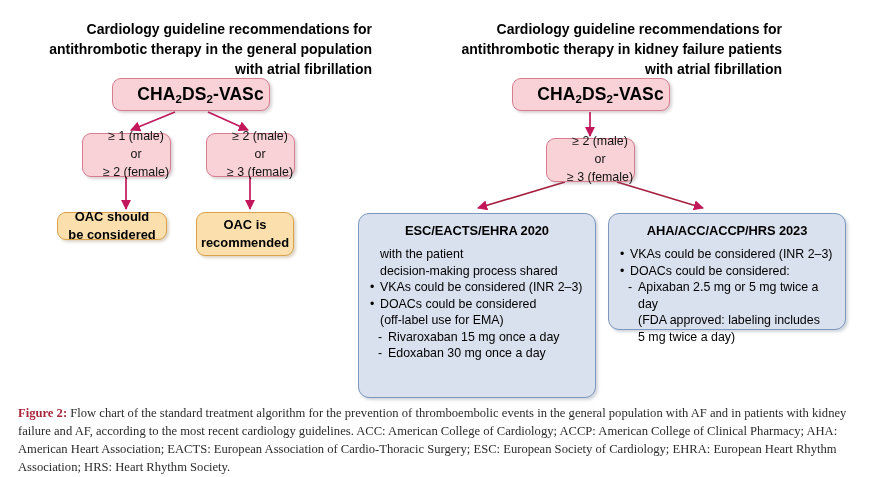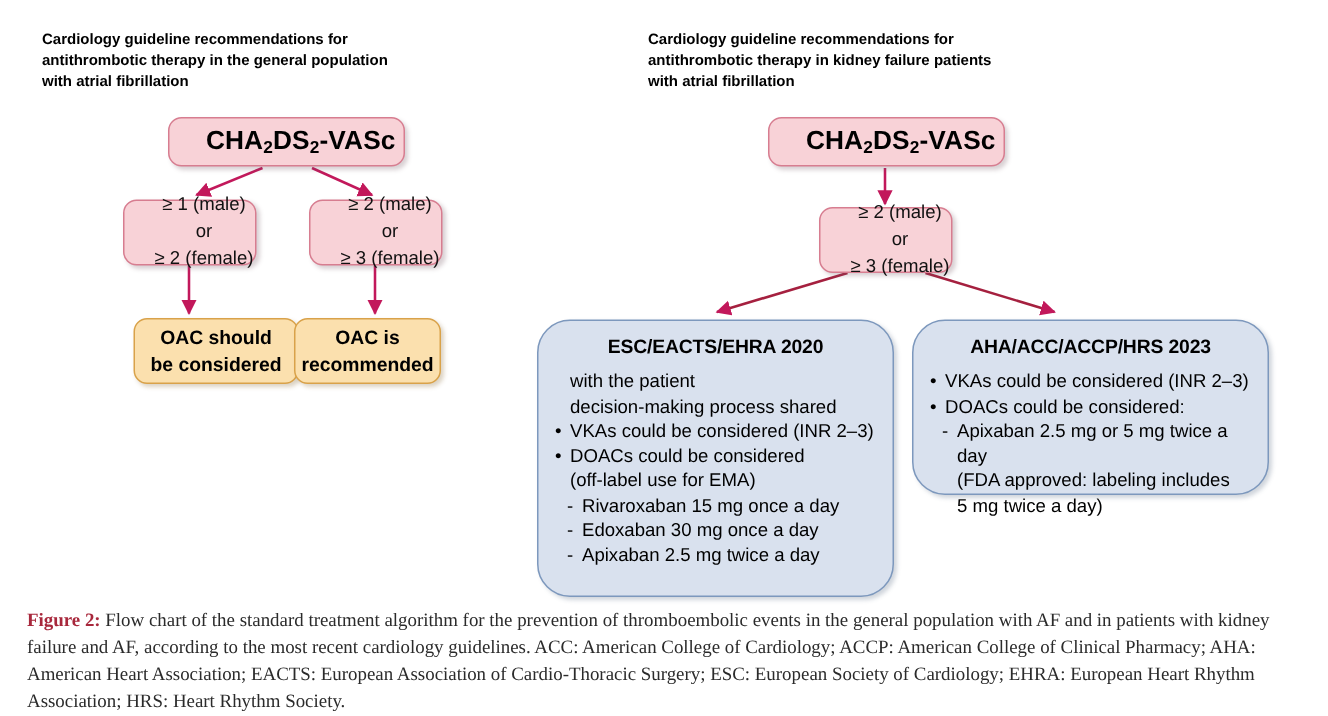--- a/index.html
+++ b/index.html
@@ -80,21 +80,21 @@
     font-size: 12.9px;
     font-weight: bold;
     line-height: 1.4;
   }
 
   .blue-box {
     position: absolute;
     box-sizing: border-box;
     background: #d9e1ee;
     border: 1.5px solid #7d98bd;
-    border-radius: 22px;
+    border-radius: 11px;
     box-shadow: 2px 2px 3px rgba(100,115,140,0.30);
     z-index: 2;
     padding: 9px 11px 10px 11px;
   }
   .blue-title {
     text-align: center;
     font-size: 12.9px;
     font-weight: bold;
     margin-bottom: 8px;
     letter-spacing: -0.1px;
@@ -124,22 +124,22 @@
     left: 8px;
     top: 0;
   }
   .blue-list .li.plain {
     padding-left: 10px;
   }
 
   
   .heading {
     position: absolute;
-    text-align: left;
-    font-size: 10px;
+    text-align: right;
+    font-size: 14px;
     font-weight: bold;
     line-height: 1.42;
     color: #000;
     z-index: 2;
     white-space: pre-line;
   }
 
   
   #caption {
     position: absolute;
@@ -198,21 +198,21 @@
   <div class="node pink-box criteria-node" style="left:82px; top:133px; width:89px; height:44px;">
     <span>≥ 1 (male) or</span>
     <span>≥ 2 (female)</span>
   </div>
 
   <div class="node pink-box criteria-node" style="left:206px; top:133px; width:89px; height:44px;">
     <span>≥ 2 (male) or</span>
     <span>≥ 3 (female)</span>
   </div>
 
-  <div class="node orange-box" style="left:89px; top:212px; width:110px; height:44px;">
+  <div class="node orange-box" style="left:57px; top:212px; width:110px; height:28px;">
     <span>OAC should</span>
     <span>be considered</span>
   </div>
 
   <div class="node orange-box" style="left:196px; top:212px; width:98px; height:44px;">
     <span>OAC is</span>
     <span>recommended</span>
   </div>
 
   <div class="heading" style="left:432px; top:20px; width:350px;">Cardiology guideline recommendations for
@@ -233,21 +233,20 @@
   <div class="blue-box" style="left:358px; top:213px; width:238px; height:185px;">
     <div class="blue-title">ESC/EACTS/EHRA 2020</div>
     <div class="blue-list">
       <span class="li plain">with the patient</span>
       <span class="li plain">decision-making process shared</span>
       <span class="li bullet">VKAs could be considered (INR 2–3)</span>
       <span class="li bullet">DOACs could be considered</span>
       <span class="li plain">(off-label use for EMA)</span>
       <span class="li dash">Rivaroxaban 15 mg once a day</span>
       <span class="li dash">Edoxaban 30 mg once a day</span>
-      <span class="li dash">Apixaban 2.5 mg twice a day</span>
     </div>
   </div>
 
   <div class="blue-box" style="left:608px; top:213px; width:238px; height:117px;">
     <div class="blue-title">AHA/ACC/ACCP/HRS 2023</div>
     <div class="blue-list">
       <span class="li bullet">VKAs could be considered (INR 2–3)</span>
       <span class="li bullet">DOACs could be considered:</span>
       <span class="li dash">Apixaban 2.5 mg or 5 mg twice a day</span>
       <span class="li plain" style="padding-left:18px;">(FDA approved: labeling includes</span>

